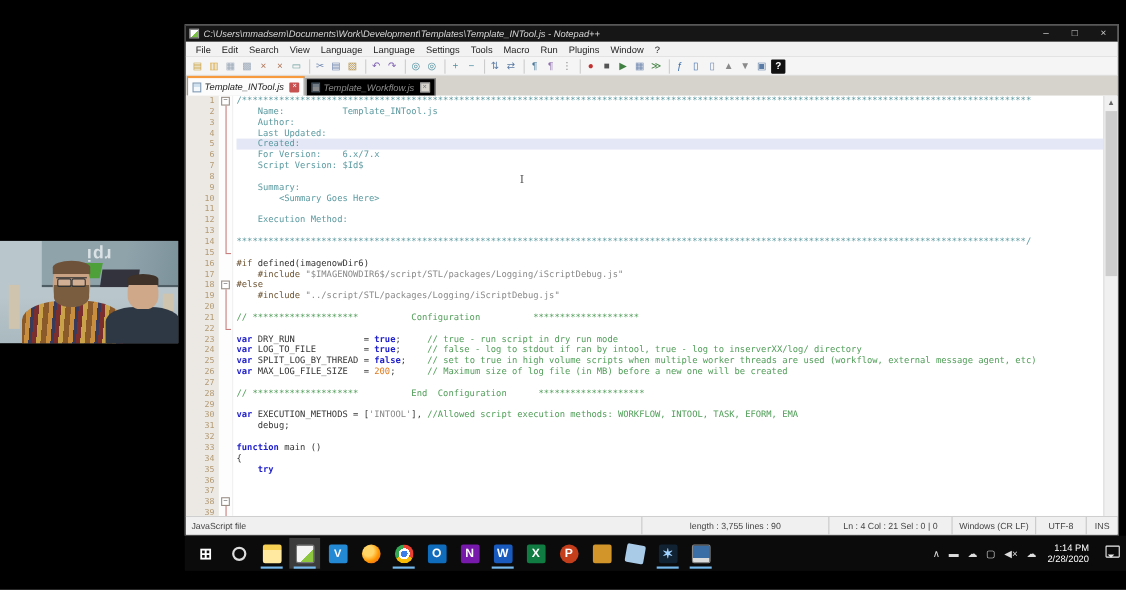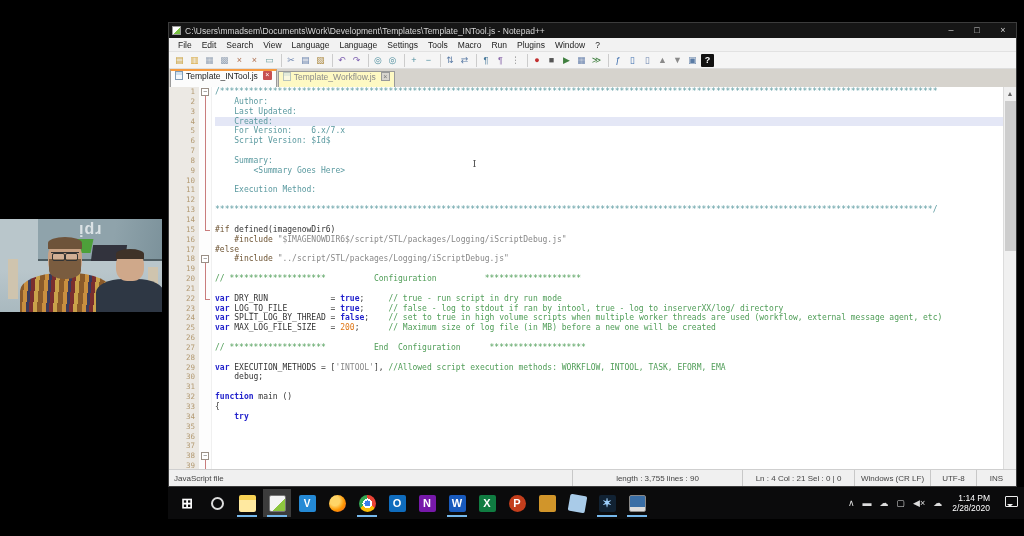--- a/index.html
+++ b/index.html
@@ -2,35 +2,35 @@
 <html><head>
 <meta charset="utf-8">
 <style>
   * { margin:0; padding:0; box-sizing:border-box; }
   html,body { width:1024px; height:536px; overflow:hidden; background:#000; font-family:"Liberation Sans",sans-serif; }
 
   
   #npp { position:absolute; left:168px; top:22px; width:849px; height:465px; background:#f5f5f5; border:1px solid #3c3c3c; display:flex; flex-direction:column; }
   #titlebar { height:15px; background:#161616; color:#d6d6d6; display:flex; align-items:center; font-size:8.5px; flex:0 0 15px; }
   #app-icon { width:9px; height:9px; margin:0 4px 0 3px; background:linear-gradient(135deg,#fefefe 55%,#79c142 55%); border:1px solid #9a9a9a; }
-  #title-text { flex:1; white-space:nowrap; overflow:hidden; }
+  #title-text { flex:1; white-space:nowrap; overflow:hidden;font-style:italic; }
   .winbtn { width:26px; text-align:center; font-size:9px; color:#cfcfcf; line-height:15px; }
 
   #menubar { height:14px; background:#f2f2f2; display:flex; align-items:center; font-size:8.5px; color:#222; padding-left:4px; flex:0 0 14px; border-bottom:1px solid #e2e2e2; }
   .menu-item { padding:0 5px; }
 
   #toolbar { height:17px; background:#f5f5f5; display:flex; align-items:center; padding-left:3px; flex:0 0 17px; border-bottom:1px solid #ddd; }
   .tbi { width:13px; height:13px; margin:0 1px; font-size:9px; line-height:13px; text-align:center; display:inline-block; }
   .tbi.sep { border-left:1px solid #ccc; margin-left:4px; padding-left:3px; width:16px; }
   .tbi.boxed { background:#111; color:#fff; border-radius:1px; font-weight:bold; }
 
   #tabbar { height:18px; background:#d6d3cd; display:flex; align-items:flex-end; padding-left:1px; flex:0 0 18px; }
-  .tab { height:16px; display:flex; font-size:8.5px; padding:0 4px; margin-right:1px; border:1px solid #9a9a9a; border-bottom:none; }
+  .tab { height:16px; display:flex; align-items:center; font-size:8.5px; padding:0 4px; margin-right:1px; border:1px solid #9a9a9a; border-bottom:none;font-style:italic; }
   .tab.active { background:#fcfcfc; border-top:2px solid #f79a3e; color:#222; height:18px; }
-  .tab.inactive { background:#fef9c3; color:#8a8a8a; }
+  .tab.inactive { background:#000000; color:#8a8a8a; }
   .tab-doc-icon { width:8px; height:9px; background:linear-gradient(180deg,#cfe0ee 0 3px,#f5f8fb 3px); border:1px solid #7f9ab5; margin-right:3px; }
   .tab.inactive .tab-doc-icon { opacity:.55; }
   .tab-close { margin-left:5px; font-size:7px; line-height:8px; width:9px; height:9px; text-align:center; }
   .tab.active .tab-close { color:#fff; background:#c75050; border-radius:1px; }
   .tab.inactive .tab-close { color:#777; border:1px solid #999; background:#d8d5cf; }
 
   #editor { flex:1; display:flex; background:#fff; position:relative; overflow:hidden; }
   #nums { width:30px; background:#ece9e4; color:#b39a72; text-align:right; padding-right:4px; flex:0 0 30px; }
   #foldcol { width:13px; background:#fdfdfd; flex:0 0 13px; position:relative; border-right:1px solid #f0f0f0; }
   #codecol { flex:1; position:relative; overflow:hidden; padding-left:3px; }
@@ -48,21 +48,21 @@
   .fold-vline { position:absolute; left:6px; width:1px; background:#c97d7d; }
   .fold-tick { position:absolute; left:6px; width:5px; height:1px; background:#c97d7d; }
 
   #vscroll { width:13px; flex:0 0 13px; background:#f0f0f0; border-left:1px solid #dcdcdc; position:relative; }
   .scroll-arrow { height:13px; font-size:7px; text-align:center; line-height:13px; color:#666; }
   #vthumb { position:absolute; left:1px; top:14px; width:11px; height:150px; background:#cdcdcd; }
 
   #statusbar { height:17px; background:#f0f0f0; border-top:1px solid #cfcfcf; display:flex; align-items:center; font-size:8px; color:#444; flex:0 0 17px; }
   .sseg { border-left:1px solid #c8c8c8; height:100%; display:flex; align-items:center; justify-content:center; padding:0 4px; white-space:nowrap; }
   #s-doctype { flex:1; justify-content:flex-start; border-left:none; padding-left:5px; }
-  #s-len { width:170px; } #s-pos { width:112px; } #s-eol { width:76px; } #s-enc { width:46px; } #s-ins { width:40px; }
+  #s-len { width:170px; } #s-pos { width:112px; } #s-eol { width:76px; } #s-enc { width:46px; } #s-ins { width:29px; }
 
   
   #taskbar { position:absolute; left:168px; top:487px; width:856px; height:32px; background:#0b0b0c; display:flex; align-items:center; }
   .tb-item { width:28px; height:28px; margin:0 1px; display:flex; align-items:center; justify-content:center; position:relative; }
   .tb-item.active { background:#3c3c3c; }
   .tb-item .under { position:absolute; bottom:0; left:4px; right:4px; height:2px; background:#76b9ed; }
   .tb-glyph { width:17px; height:17px; display:flex; align-items:center; justify-content:center; font-size:11px; font-weight:bold; color:#fff; border-radius:2px; }
   .ti-start { background:transparent; } .ti-start span { color:#fff; font-size:14px; line-height:14px; }
   .ti-search { border:2px solid #ddd; border-radius:50%; width:13px; height:13px; }
   .ti-explorer { background:linear-gradient(180deg,#f7d154 0 5px,#ffe9a0 5px); border-radius:2px; }
@@ -258,20 +258,21 @@
         <div class="fold-vline" style="top: 9px; height: 133.825px;"></div>
         <div class="fold-tick" style="top: 142.825px;"></div>
         <div class="fold-box" style="top: 167.95px;">−</div>
         <div class="fold-vline" style="top: 176.45px; height: 35.325px;"></div>
         <div class="fold-tick" style="top: 211.775px;"></div>
         <div class="fold-box" style="top: 364.95px;">−</div>
         <div class="fold-vline" style="top: 373.45px; height: 10.7px;"></div>
       </div>
     <div id="codecol">
         <div class="cl"><span class="bc">/*****************************************************************************************************************************************************</span></div>
+        <div class="cl"><span class="bc">    Name:           Template_INTool.js</span></div>
         <div class="cl"><span class="bc">    Author:</span></div>
         <div class="cl"><span class="bc">    Last Updated:</span></div>
         <div class="cl cur"><span class="bc">    Created:</span></div>
         <div class="cl"><span class="bc">    For Version:    6.x/7.x</span></div>
         <div class="cl"><span class="bc">    Script Version: $Id$</span></div>
         <div class="cl"><span class="bc"></span></div>
         <div class="cl"><span class="bc">    Summary:</span></div>
         <div class="cl"><span class="bc">        &lt;Summary Goes Here&gt;</span></div>
         <div class="cl"><span class="bc"></span></div>
         <div class="cl"><span class="bc">    Execution Method:</span></div>

